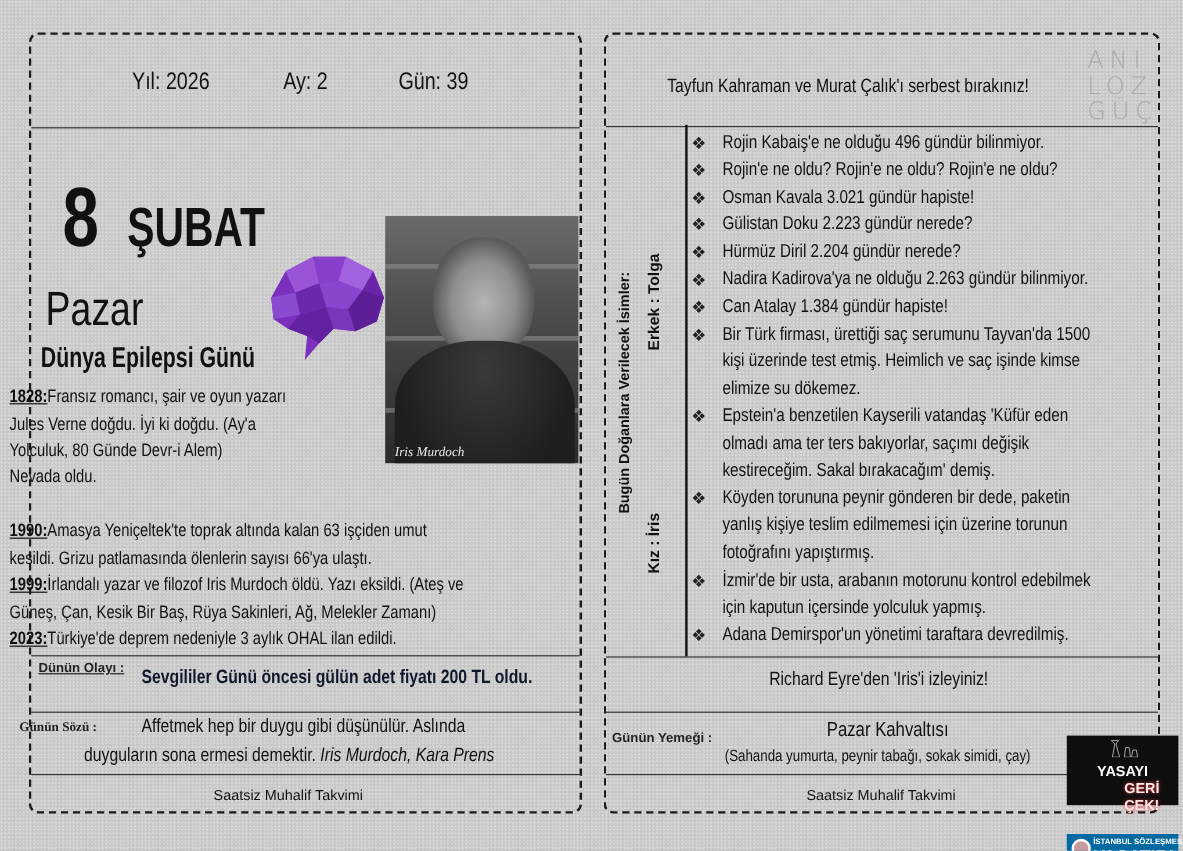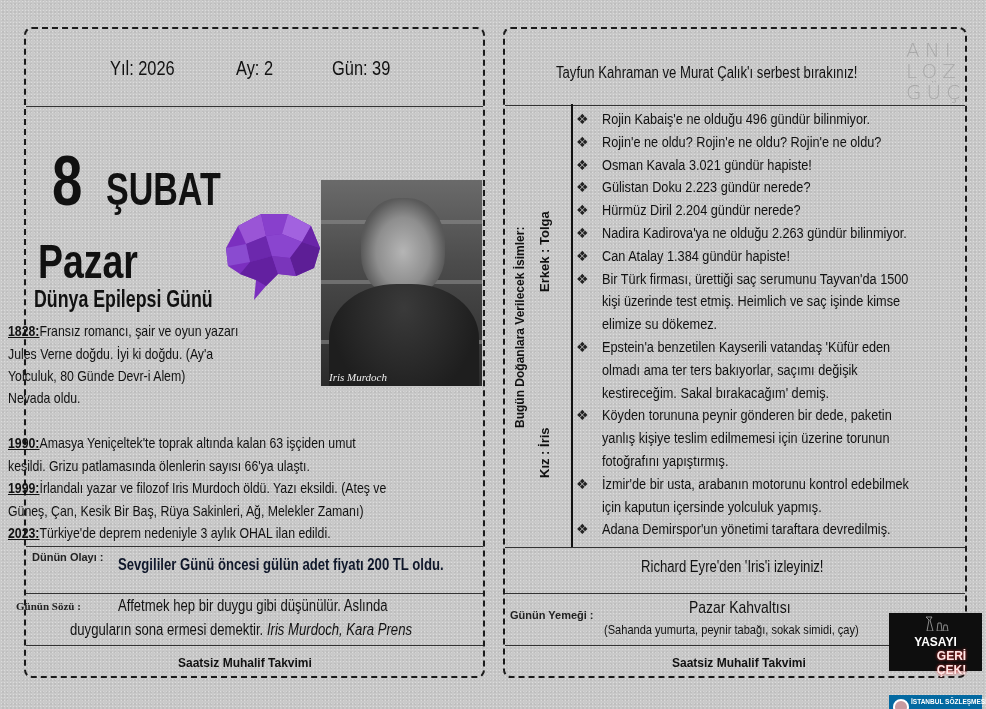--- a/index.html
+++ b/index.html
@@ -21,31 +21,31 @@
   #right{left:503px;top:27px;width:464px;height:651px;}
   .hline{position:absolute;height:1px;background:#333;}
   .abs{position:absolute;white-space:nowrap;}
   .narrow{display:inline-block;transform:scaleX(0.82);transform-origin:left center;}
 
   
   .hdr{font-size:20px;font-weight:normal;}
   
   .day{font-size:70px;font-weight:bold;line-height:1;}
   .month{font-size:46px;font-weight:bold;line-height:1;}
-  .weekday{font-size:48px;font-weight:bold;line-height:1;}
+  .weekday{font-size:40px;font-weight:normal;line-height:1;}
   .special{font-size:24px;font-weight:bold;line-height:1;}
 
   .hist{position:absolute;left:8px;top:291px;width:460px;font-size:15px;line-height:22.5px;}
   .hist .line{white-space:nowrap;}
   .hist .yr{font-weight:bold;text-decoration:underline;}
 
   .lbl{font-size:11px;font-weight:bold;color:#222;}
   .red{color:#0f172a;font-weight:bold;font-size:16px;}
   .quote{font-size:16px;}
-  .footer{font-size:12px;font-weight:bold;}
+  .footer{font-size:12px;font-weight:normal;}
 
   
   #photo{position:absolute;left:321px;top:180px;width:161px;height:206px;
     background:linear-gradient(180deg,#6a6a6a 0%,#4c4c4c 40%,#2a2a2a 100%);overflow:hidden;}
   #photo .shelf{position:absolute;left:0;right:0;height:4px;background:#8a8a8a;opacity:.6;}
   #photo .head{position:absolute;left:40px;top:18px;width:84px;height:98px;border-radius:45% 45% 42% 42%;
     background:radial-gradient(ellipse at 50% 55%,#b5b5b5 0%,#8e8e8e 45%,#5b5b5b 70%,#3b3b3b 100%);}
   #photo .body{position:absolute;left:8px;top:104px;width:150px;height:120px;border-radius:45% 45% 0 0;
     background:radial-gradient(ellipse at 50% 20%,#3a3a3a 0%,#1e1e1e 70%);}
   #photo .cap{position:absolute;left:8px;bottom:3px;color:#eee;font-family:Liberation Serif, serif;font-style:italic;font-size:11px;}
@@ -120,21 +120,21 @@
   <div style="position:absolute;left:0;top:186px;">
     <div class="line"><span class="narrow"><span class="yr">1999:</span><span>İrlandalı yazar ve filozof Iris Murdoch öldü. Yazı eksildi. (Ateş  ve</span></span></div>
     <div class="line"><span class="narrow">Güneş, Çan, Kesik Bir Baş, Rüya Sakinleri, Ağ, Melekler  Zamanı)</span></div>
   </div>
   <div style="position:absolute;left:0;top:231px;">
     <div class="line"><span class="narrow"><span class="yr">2023:</span><span>Türkiye'de deprem nedeniyle  3 aylık OHAL ilan edildi.</span></span></div>
   </div>
 </div>
 
 <div class="hline" style="left:26px;top:546px;width:457px;"></div>
-<div class="abs lbl" style="left:32px;top:551px;">Dünün Olayı :</div>
+<div class="abs lbl" style="left:32px;top:551px;text-decoration:underline;">Dünün Olayı :</div>
 <div class="abs red" style="left:118px;top:556px;"><span class="narrow">Sevgililer  Günü öncesi  gülün adet fiyatı 200 TL oldu.</span></div>
 
 <div class="hline" style="left:26px;top:593px;width:457px;"></div>
 <div class="abs lbl" style="left:16px;top:600px;font-family:Liberation Serif, serif;">Günün Sözü :</div>
 <div class="abs quote" style="left:118px;top:597px;"><span class="narrow">Affetmek hep bir duygu gibi düşünülür. Aslında</span></div>
 <div class="abs quote" style="left:70px;top:621px;"><span class="narrow"><span>duyguların sona ermesi demektir. </span><i>Iris Murdoch, Kara Prens</i></span></div>
 
 <div class="hline" style="left:26px;top:645px;width:457px;"></div>
 <div class="abs footer" style="left:178px;top:656px;">Saatsiz Muhalif Takvimi</div>
 

